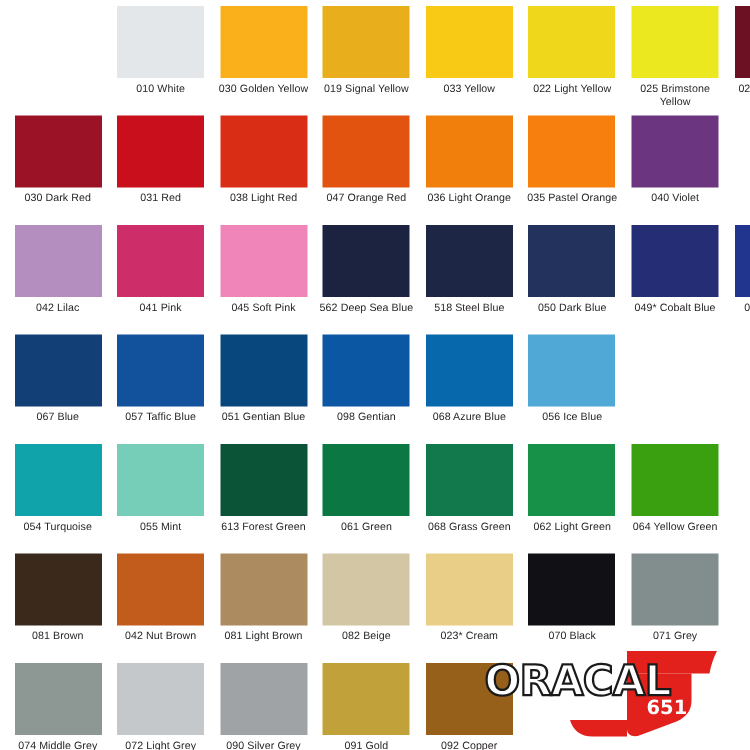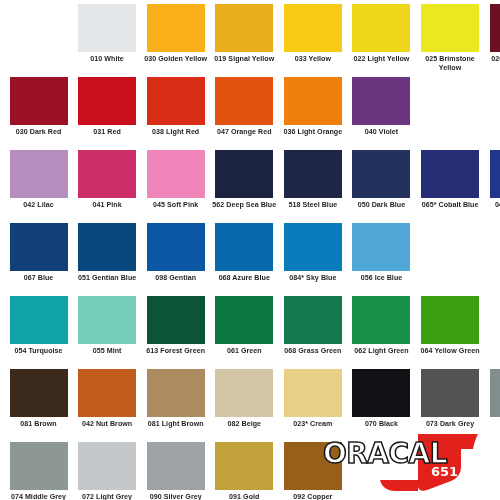--- a/index.html
+++ b/index.html
@@ -19,21 +19,20 @@
     width: 500px;
     height: 500px;
     box-sizing: border-box;
     padding: 4px 6px 0 6px;
   }
   .row {
     display: flex;
     width: 488px;
     height: 72px;
     margin-bottom: 1px;
-    font-weight: bold;
   }
   .row.last {
     height: 66px;
   }
   .cell {
     width: 65px;
     margin-right: 3.6px;
     display: flex;
     flex-direction: column;
     align-items: center;
@@ -130,20 +129,24 @@
         </div>
         <div class="cell">
           <div class="swatch" title="047 Orange Red" style="background: rgb(226, 83, 15);"></div>
           <div class="cap">047 Orange Red</div>
         </div>
         <div class="cell">
           <div class="swatch" title="036 Light Orange" style="background: rgb(240, 127, 11);"></div>
           <div class="cap">036 Light Orange</div>
         </div>
         <div class="cell">
+          <div class="swatch" title="035 Pastel Orange" style="background: rgb(247, 127, 13);"></div>
+          <div class="cap">035 Pastel Orange</div>
+        </div>
+        <div class="cell">
           <div class="swatch" title="040 Violet" style="background: rgb(107, 53, 128);"></div>
           <div class="cap">040 Violet</div>
         </div>
       </div>
       <div class="row">
         <div class="cell">
           <div class="swatch" title="042 Lilac" style="background: rgb(181, 142, 192);"></div>
           <div class="cap">042 Lilac</div>
         </div>
         <div class="cell">
@@ -161,49 +164,49 @@
         <div class="cell">
           <div class="swatch" title="518 Steel Blue" style="background: rgb(29, 39, 69);"></div>
           <div class="cap">518 Steel Blue</div>
         </div>
         <div class="cell">
           <div class="swatch" title="050 Dark Blue" style="background: rgb(34, 50, 92);"></div>
           <div class="cap">050 Dark Blue</div>
         </div>
         <div class="cell">
           <div class="swatch" title="065* Cobalt Blue" style="background: rgb(37, 45, 117);"></div>
-          <div class="cap">065* Cobalt Blue</div>
+          <div class="cap">049* Cobalt Blue</div>
         </div>
         <div class="cell">
           <div class="swatch" title="049 King Blue" style="background: rgb(34, 53, 142);"></div>
           <div class="cap">049 King Blue</div>
         </div>
       </div>
       <div class="row">
         <div class="cell">
           <div class="swatch" title="067 Blue" style="background: rgb(18, 64, 118);"></div>
           <div class="cap">067 Blue</div>
         </div>
         <div class="cell">
+          <div class="swatch" title="057 Taffic Blue" style="background: rgb(18, 81, 155);"></div>
+          <div class="cap">057 Taffic Blue</div>
+        </div>
+        <div class="cell">
           <div class="swatch" title="051 Gentian Blue" style="background: rgb(7, 71, 126);"></div>
           <div class="cap">051 Gentian Blue</div>
         </div>
         <div class="cell">
           <div class="swatch" title="098 Gentian" style="background: rgb(11, 87, 164);"></div>
           <div class="cap">098 Gentian</div>
         </div>
         <div class="cell">
           <div class="swatch" title="052 Azure Blue" style="background: rgb(7, 104, 171);"></div>
           <div class="cap">068 Azure Blue</div>
         </div>
         <div class="cell">
-          <div class="swatch" title="084* Sky Blue" style="background: rgb(11, 124, 187);"></div>
-          <div class="cap">084* Sky Blue</div>
-        </div>
-        <div class="cell">
           <div class="swatch" title="056 Ice Blue" style="background: rgb(79, 168, 214);"></div>
           <div class="cap">056 Ice Blue</div>
         </div>
       </div>
       <div class="row">
         <div class="cell">
           <div class="swatch" title="054 Turquoise" style="background: rgb(16, 163, 169);"></div>
           <div class="cap">054 Turquoise</div>
         </div>
         <div class="cell">
@@ -248,24 +251,20 @@
           <div class="swatch" title="082 Beige" style="background: rgb(211, 198, 165);"></div>
           <div class="cap">082 Beige</div>
         </div>
         <div class="cell">
           <div class="swatch" title="023* Cream" style="background: rgb(232, 206, 134);"></div>
           <div class="cap">023* Cream</div>
         </div>
         <div class="cell">
           <div class="swatch" title="070 Black" style="background: rgb(17, 16, 20);"></div>
           <div class="cap">070 Black</div>
-        </div>
-        <div class="cell">
-          <div class="swatch" title="073 Dark Grey" style="background: rgb(82, 83, 83);"></div>
-          <div class="cap">073 Dark Grey</div>
         </div>
         <div class="cell">
           <div class="swatch" title="071 Grey" style="background: rgb(130, 141, 142);"></div>
           <div class="cap">071 Grey</div>
         </div>
       </div>
       <div class="row last">
         <div class="cell">
           <div class="swatch" title="074 Middle Grey" style="background: rgb(141, 151, 148);"></div>
           <div class="cap">074 Middle Grey</div>

